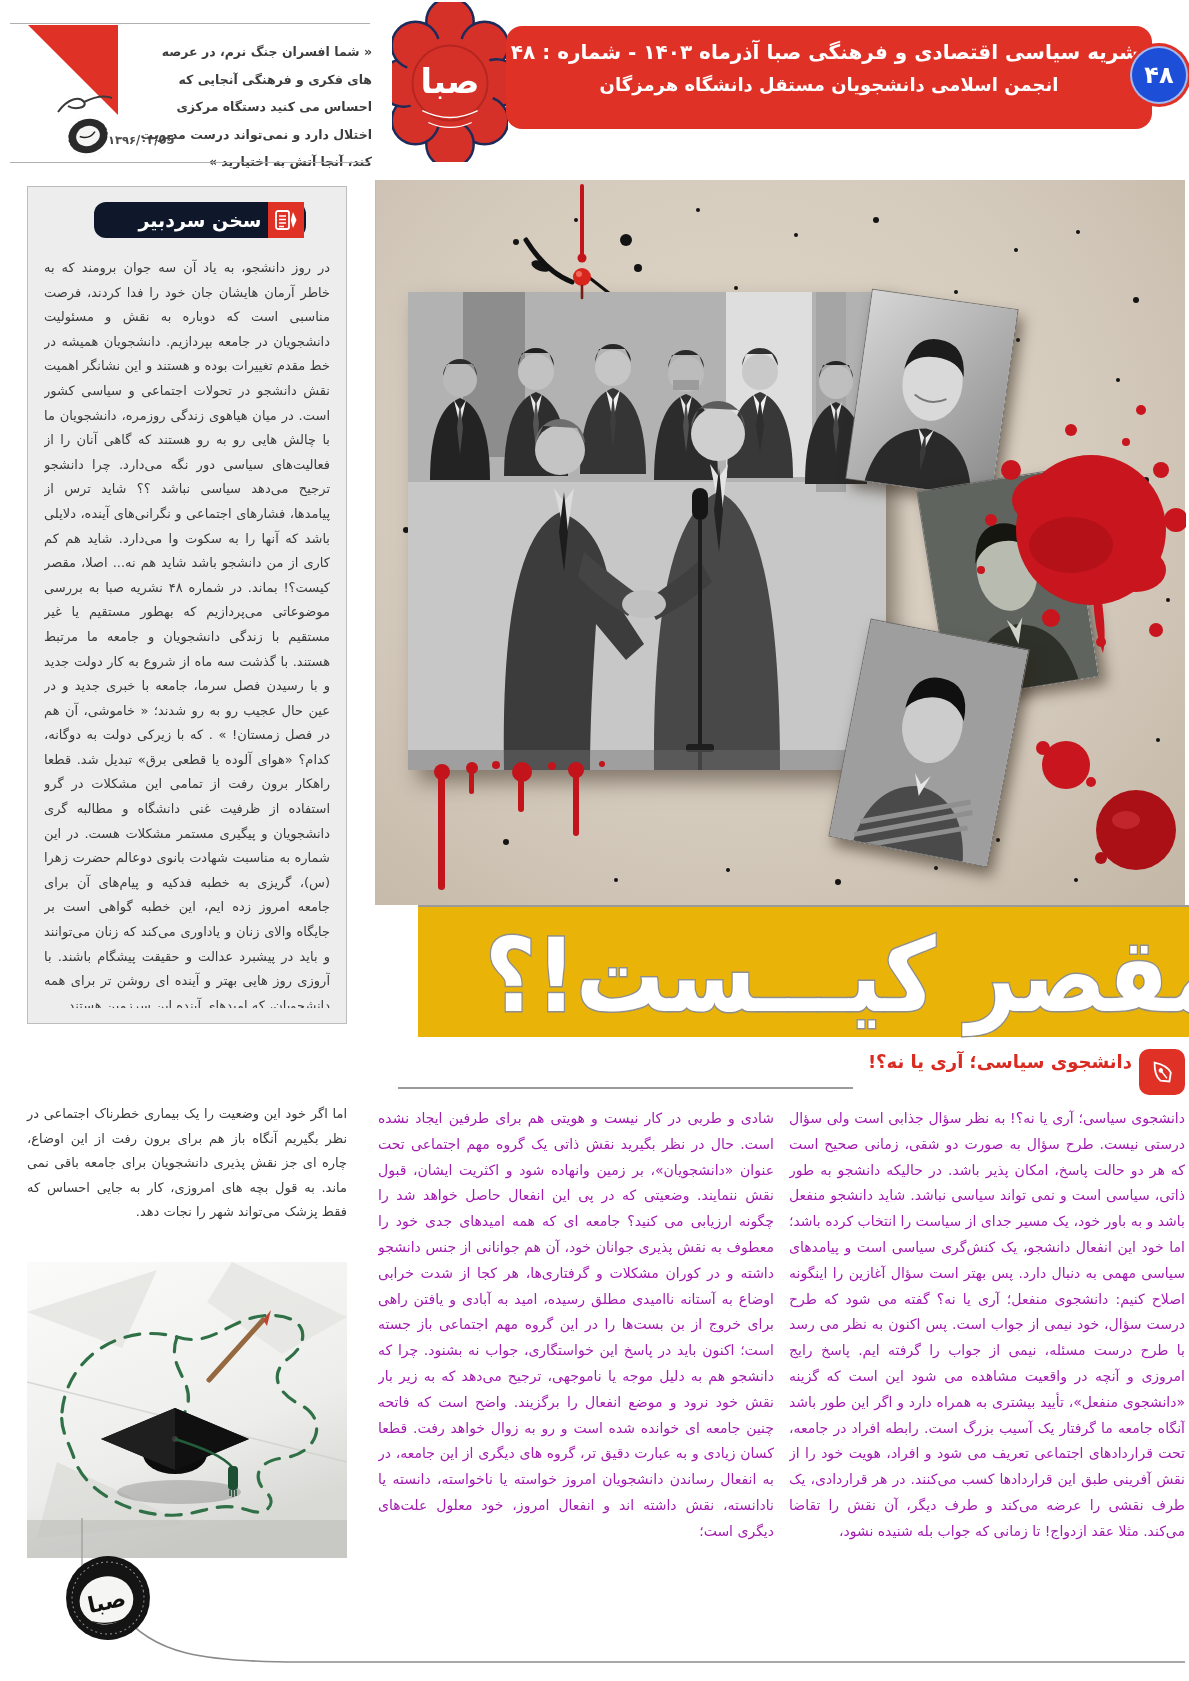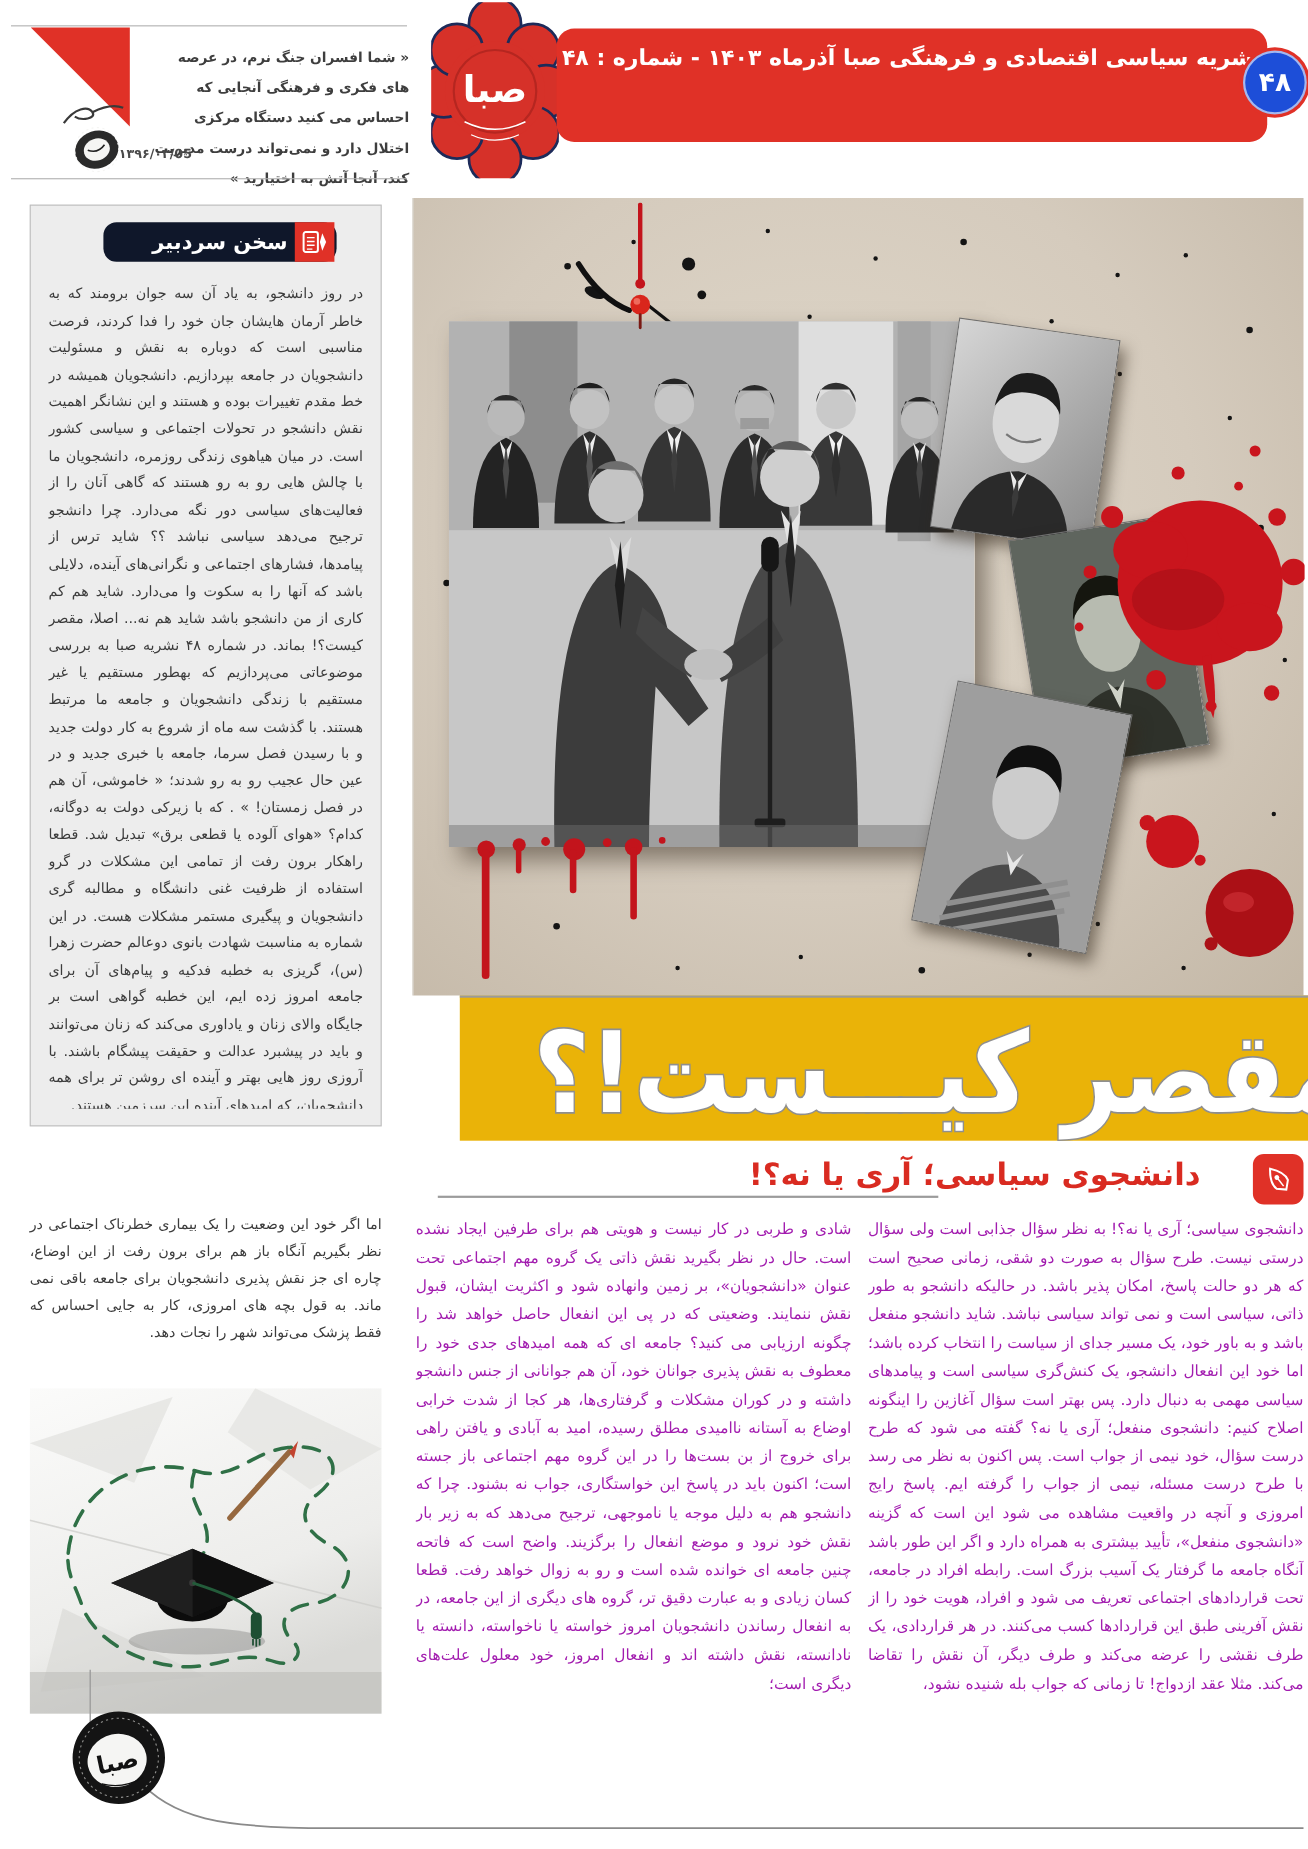--- a/index.html
+++ b/index.html
@@ -32,21 +32,21 @@
   
   .collage { width:810px; height:725px; border-left:1px solid #c4bcae;
     background:radial-gradient(ellipse at 45% 40%, #e0d8ca 0%, #d5cbbd 55%, #c3b7a6 100%); }
   .photo { width:478px; height:478px; box-shadow:10px 12px 20px rgba(50,38,25,.5); }
   .portrait { box-shadow:6px 8px 14px rgba(50,38,25,.55); border:1px solid #6f6f6f; overflow:hidden; }
   .portrait svg { display:block; }
 
   
   .banner { width:842px; height:132px; background:#eab308; border-top:2px solid #9a9a9a; overflow:visible;margin-left:43px; }
   .banner svg { overflow:visible; }
-  .article-title { width:492px; text-align:center; font-size:28px; font-weight:bold; color:#d92b21; }
+  .article-title { width:492px; text-align:right; font-size:18px; font-weight:bold; color:#d92b21; }
   .pen-icon { width:46px; height:46px; background:#e03127; border-radius:10px; display:flex; align-items:center; justify-content:center; }
   .title-rule { width:455px; height:2px; background:#9b9b9b; }
 
   .article { width:807px; height:556px; display:flex; gap:15px; overflow:hidden; }
   .article .col { width:396px; height:556px; overflow:hidden; font-size:14px; line-height:25.8px; color:#a21caf;
     text-align:justify; text-align-last:right; }
 
   svg text { font-family:"DejaVu Sans", sans-serif; }
 </style>
 </head>
@@ -84,20 +84,21 @@
     </g>
     <circle cx="58" cy="82" r="46" fill="#d63129"></circle>
     <circle cx="58" cy="82" r="38" fill="none" stroke="#b52620" stroke-width="2"></circle>
     <text x="58" y="92" text-anchor="middle" font-size="34" font-weight="bold" fill="#ffffff">صبا</text>
     <path d="M30,110 q28,14 56,0" stroke="#ffffff" stroke-width="1.4" fill="none"></path>
     <path d="M36,122 q22,10 44,0" stroke="#ffffff" stroke-width="1.2" fill="none"></path>
   </svg>
 
   <div class="abs masthead" style="left:506px; top:26px;">
     <div class="l1">نشریه سیاسی اقتصادی و فرهنگی صبا آذرماه ۱۴۰۳ - شماره : ۴۸</div>
+    <div class="l2">انجمن اسلامی دانشجویان مستقل دانشگاه هرمزگان</div>
   </div>
 
   <div class="abs issue-badge" style="left:1130px; top:46px;">
     <span>۴۸</span>
   </div>
 
   <div class="abs editor-box" style="left:27px; top:186px;"></div>
   <div class="abs editor-head" style="left:94px; top:202px;">سخن سردبیر</div>
   <div class="abs editor-icon" style="left:268px; top:202px;">
     <svg width="28" height="28" viewBox="0 0 28 28">

